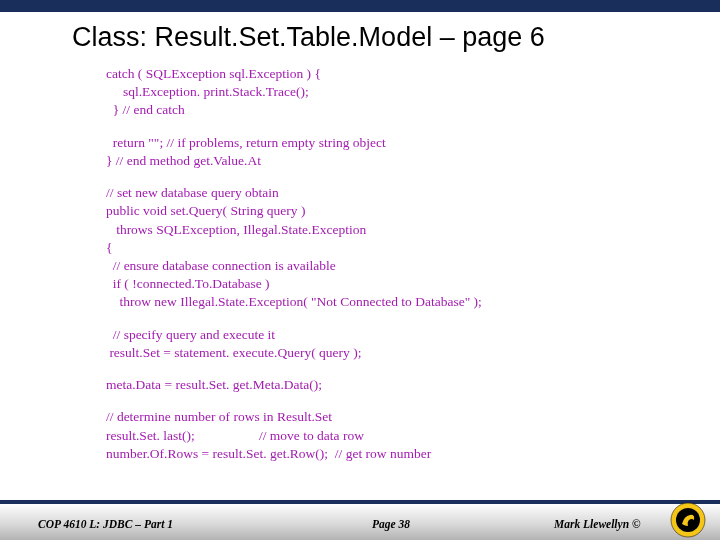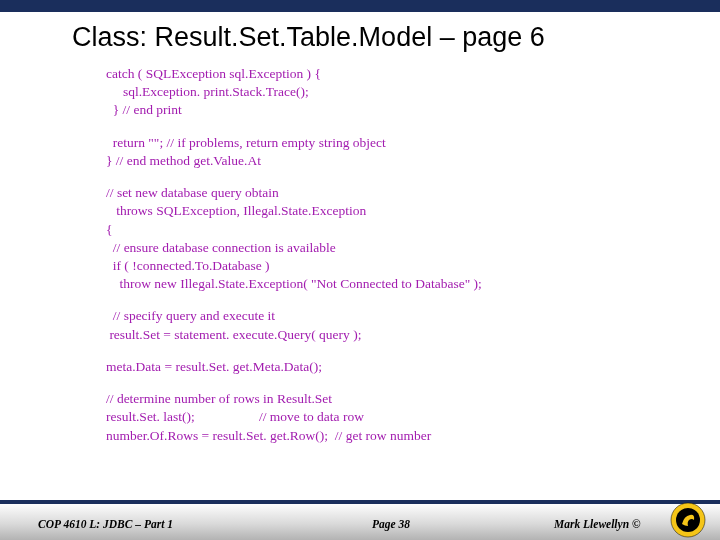--- a/index.html
+++ b/index.html
@@ -68,28 +68,29 @@
 <body>
 
 <div class="top-bar"></div>
 
 <h1 class="title">Class:  Result.Set.Table.Model – page 6</h1>
 
 <div class="code-area">
   <div class="block">
     <p>catch ( SQLException sql.Exception ) {</p>
     <p>     sql.Exception. print.Stack.Trace();</p>
-    <p>  } // end print</p>
+    <p>  } // end catch</p>
   </div>
   <div class="block">
     <p>  return ""; // if problems, return empty string object</p>
     <p>} // end method get.Value.At</p>
   </div>
   <div class="block">
     <p>// set new database query obtain</p>
+    <p>public void set.Query( String query )</p>
     <p>   throws SQLException, Illegal.State.Exception</p>
     <p>{</p>
     <p>  // ensure database connection is available</p>
     <p>  if ( !connected.To.Database )</p>
     <p>    throw new Illegal.State.Exception( "Not Connected to Database" );</p>
   </div>
   <div class="block">
     <p>  // specify query and execute it</p>
     <p> result.Set = statement. execute.Query( query );</p>
   </div>

